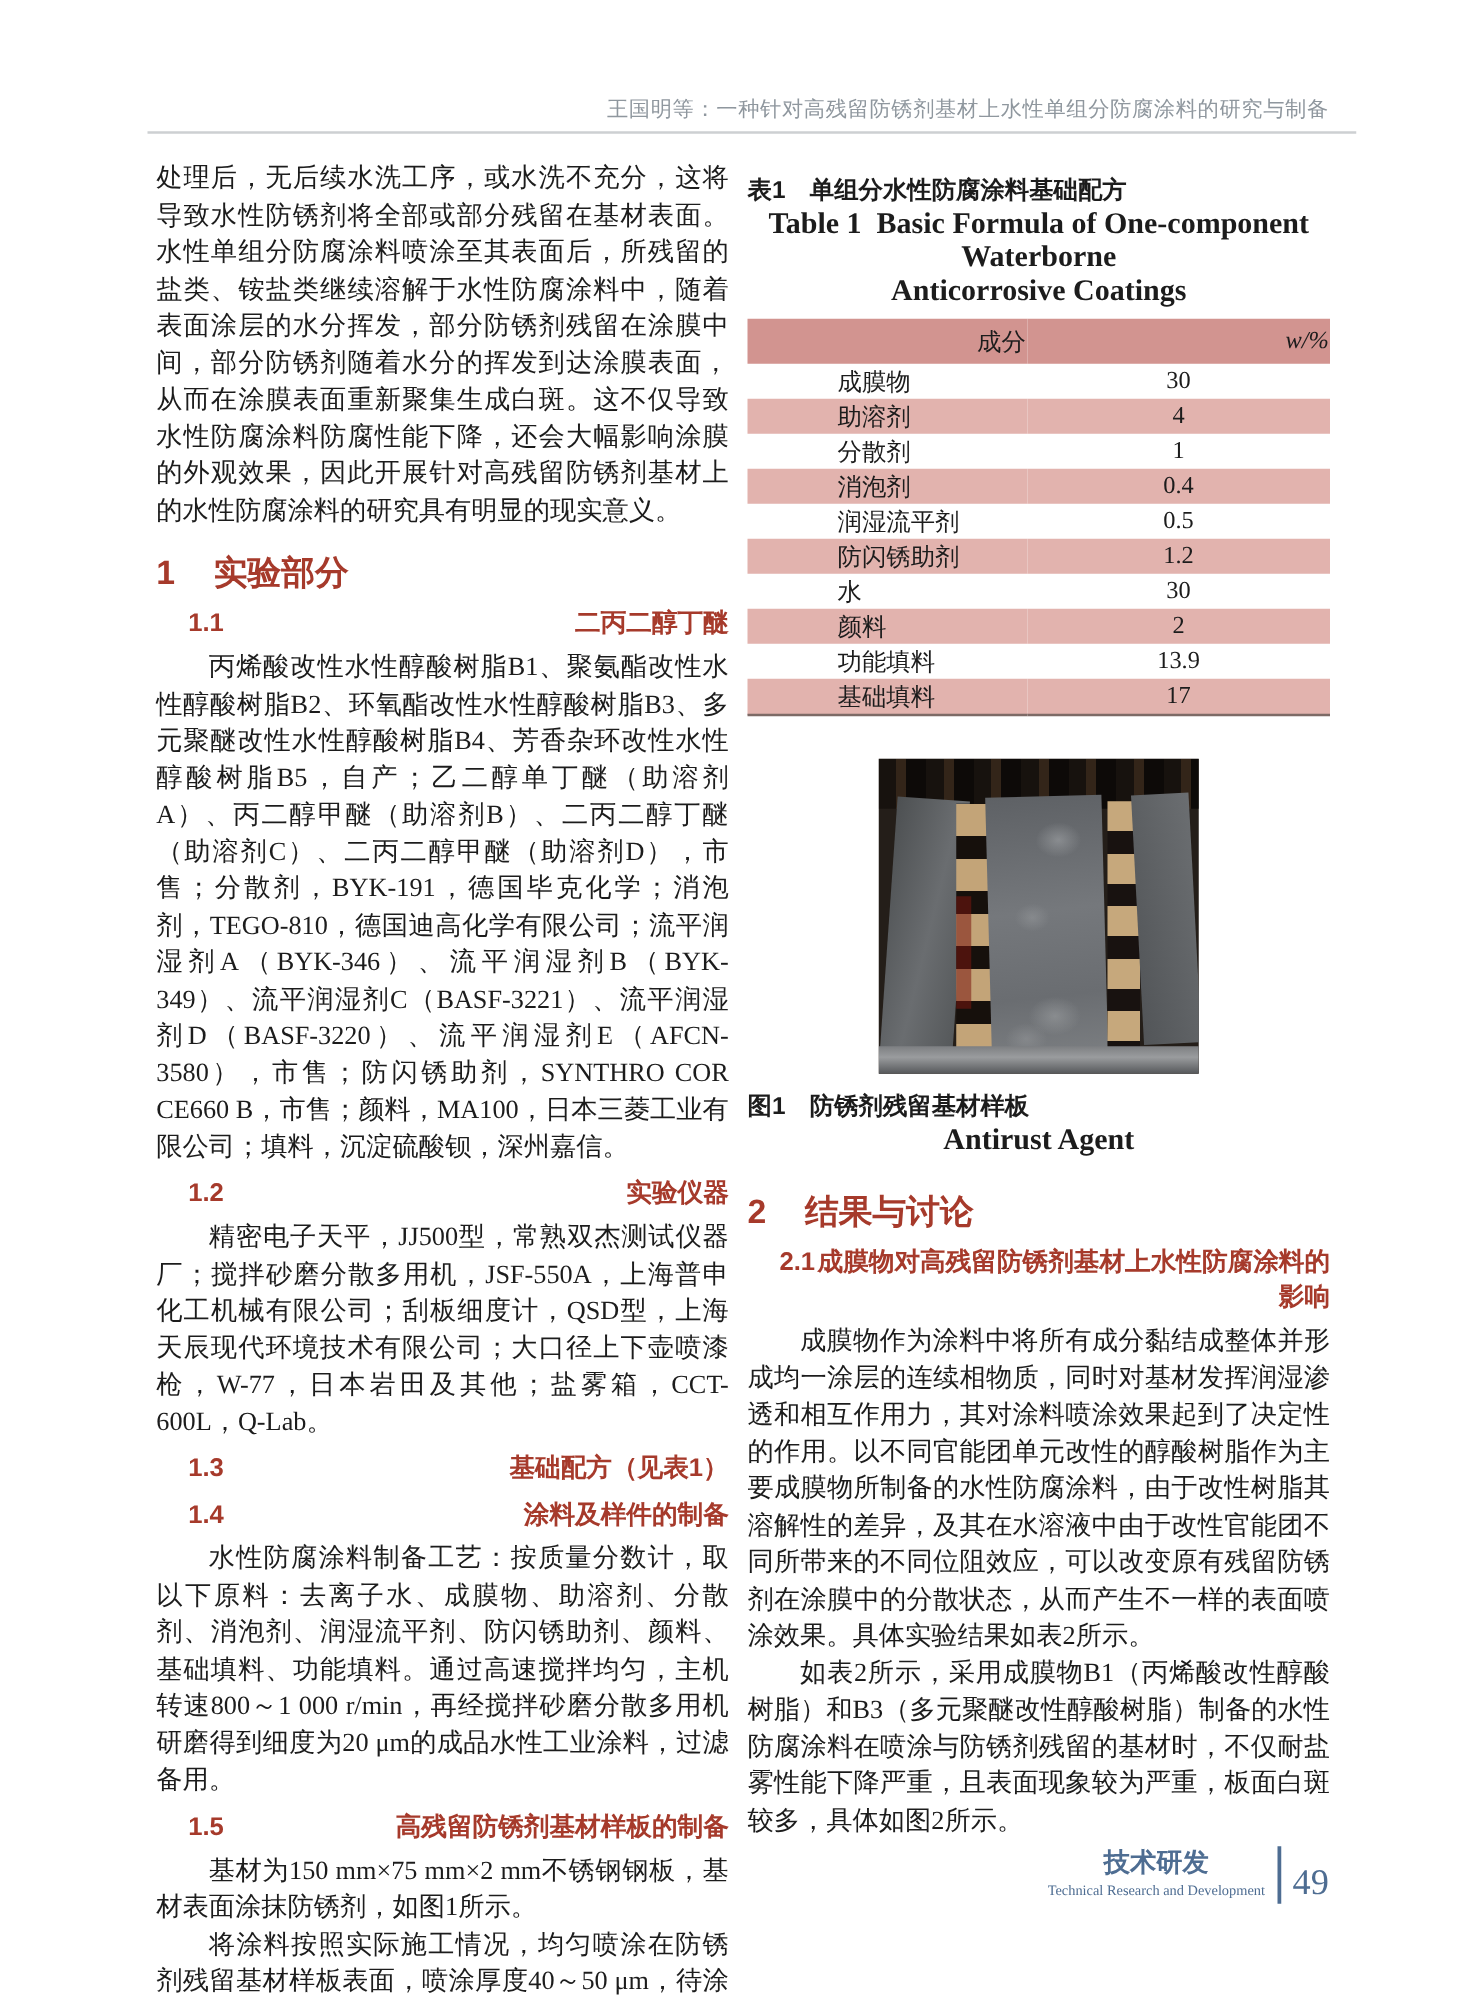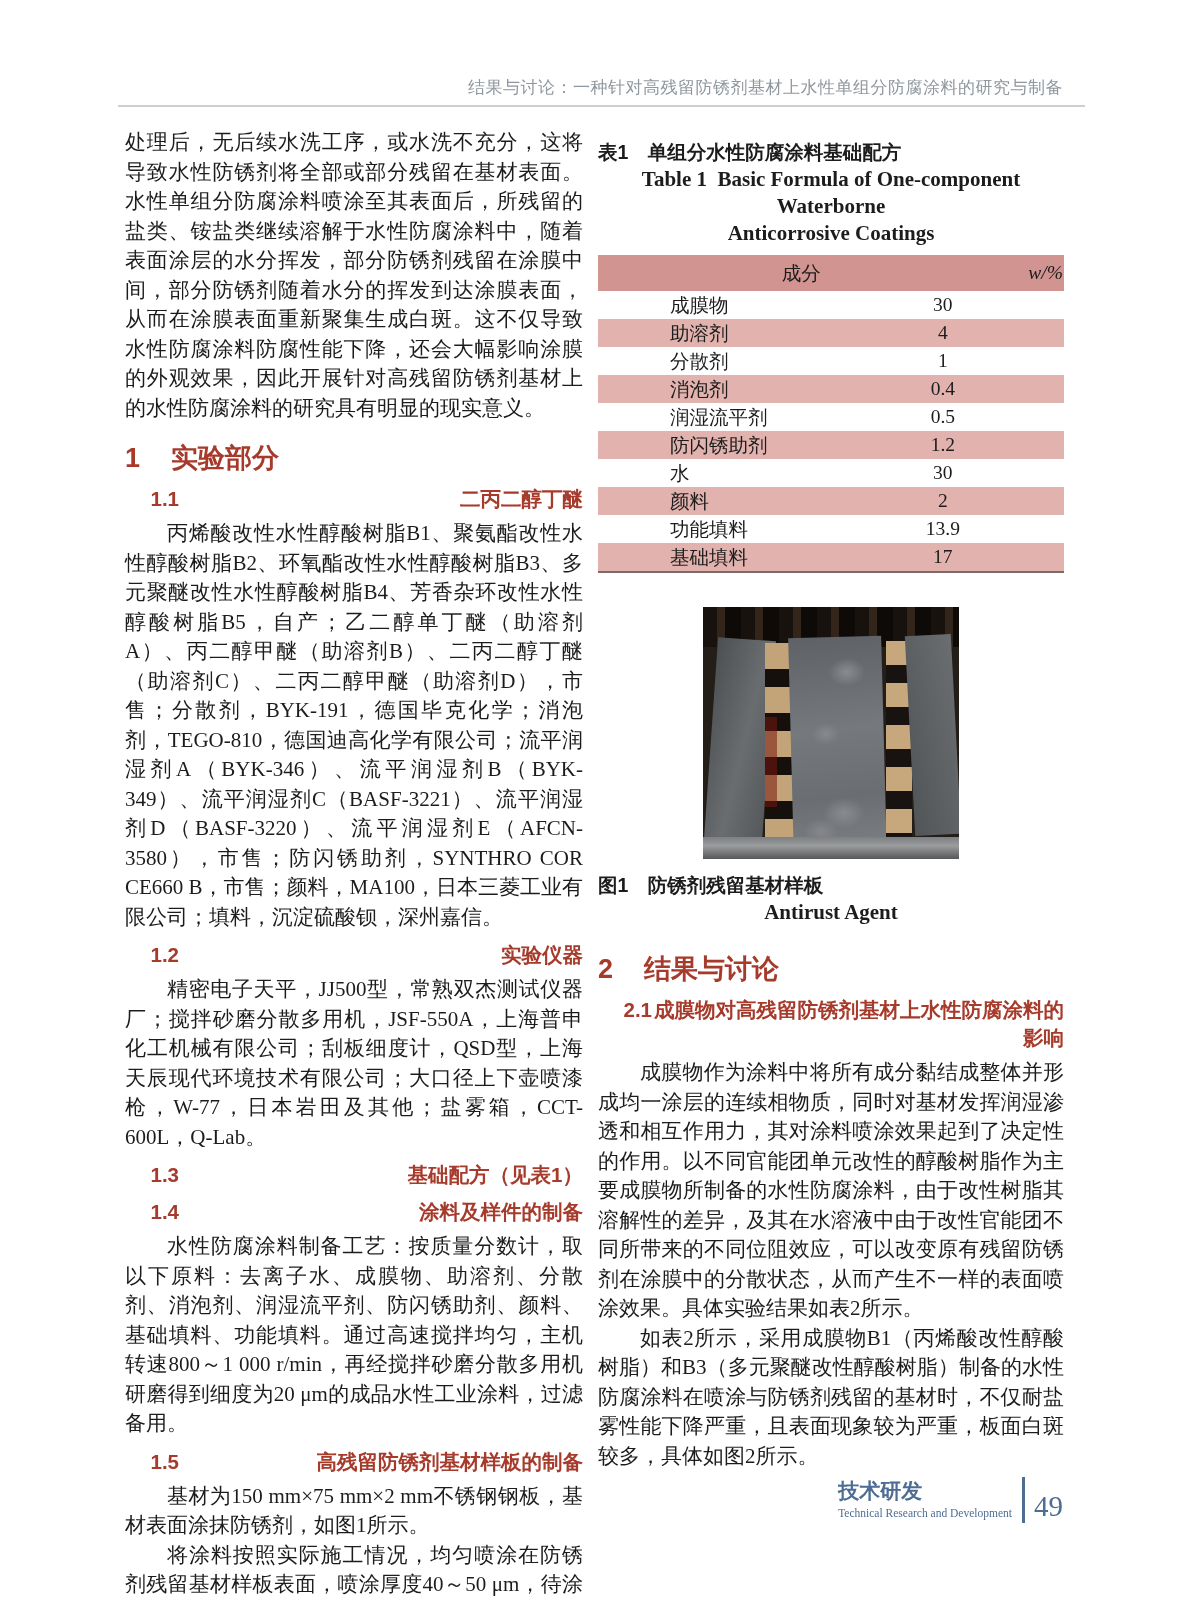--- a/index.html
+++ b/index.html
@@ -47,21 +47,21 @@
   }
   .h-sub .num{width:54px;flex:none;}
   .h-sub .ttl{flex:1;}
   
   .cap-zh{
     text-align:left;font-family:"Liberation Sans","DejaVu Sans",sans-serif;
     font-weight:bold;font-size:19.5px;line-height:28px;white-space:pre-wrap;
   }
   .cap-en{
     text-align:center;font-family:"Liberation Serif","DejaVu Serif",serif;
-    font-weight:bold;font-size:21px;line-height:27px;white-space:pre-wrap;
+    font-weight:bold;font-size:24px;line-height:27px;white-space:pre-wrap;
   }
   
   table.formula{
     width:100%;border-collapse:collapse;margin-top:8px;
     font-size:19.5px;border-bottom:2px solid #7d6a66;
   }
   table.formula th{
     background:var(--tbl-head);height:34px;font-weight:normal;text-align:right;
   }
   table.formula th.c2{font-style:italic;}
@@ -96,32 +96,32 @@
   .ph-post-right{position:absolute;left:183px;top:34px;width:26px;height:214px;
     background:repeating-linear-gradient(180deg,#c6a87c 0 24px,#181210 24px 42px);}
   .ph-plate-right{position:absolute;left:207px;top:28px;width:46px;height:200px;
     transform:rotate(-3deg);
     background:linear-gradient(80deg,#525558,#6b6e71);}
   .ph-bottom{position:absolute;left:0;right:0;bottom:0;height:22px;
     background:linear-gradient(180deg,#7d7f82,#9a9c9e 40%,#55575a);}
   .fig-caps{margin-top:12px;}
   
   .footer{position:absolute;right:124px;top:1476px;display:flex;align-items:center;}
-  .footer .labels{text-align:left;color:var(--footer-blue);margin-right:10px;}
+  .footer .labels{text-align:center;color:var(--footer-blue);margin-right:10px;}
   .footer .labels .zh{font-family:"Liberation Sans","DejaVu Sans",sans-serif;font-weight:bold;font-size:21px;line-height:24px;}
   .footer .labels .en{font-family:"Liberation Serif","DejaVu Serif",serif;font-size:11.5px;line-height:14px;margin-top:3px;}
   .footer .bar{width:3px;height:46px;background:var(--footer-blue);margin-right:9px;flex:none;}
   .footer .pagenum{font-family:"Liberation Serif","DejaVu Serif",serif;font-size:29px;color:var(--footer-blue);padding-top:14px;}
 </style>
 </head>
 <body>
 
 <div class="page">
 
-  <div class="running-title">结果与讨论：一种针对高残留防锈剂基材上水性单组分防腐涂料的研究与制备</div>
+  <div class="running-title">王国明等：一种针对高残留防锈剂基材上水性单组分防腐涂料的研究与制备</div>
   <div class="header-rule"></div>
 
   <div class="col-left">
     <p class="para">处理后，无后续水洗工序，或水洗不充分，这将导致水性防锈剂将全部或部分残留在基材表面。水性单组分防腐涂料喷涂至其表面后，所残留的盐类、铵盐类继续溶解于水性防腐涂料中，随着表面涂层的水分挥发，部分防锈剂残留在涂膜中间，部分防锈剂随着水分的挥发到达涂膜表面，从而在涂膜表面重新聚集生成白斑。这不仅导致水性防腐涂料防腐性能下降，还会大幅影响涂膜的外观效果，因此开展针对高残留防锈剂基材上的水性防腐涂料的研究具有明显的现实意义。</p>
 
     <div class="h-sec">
       <span class="num">1</span>
       <span class="ttl">实验部分</span>
     </div>
 

